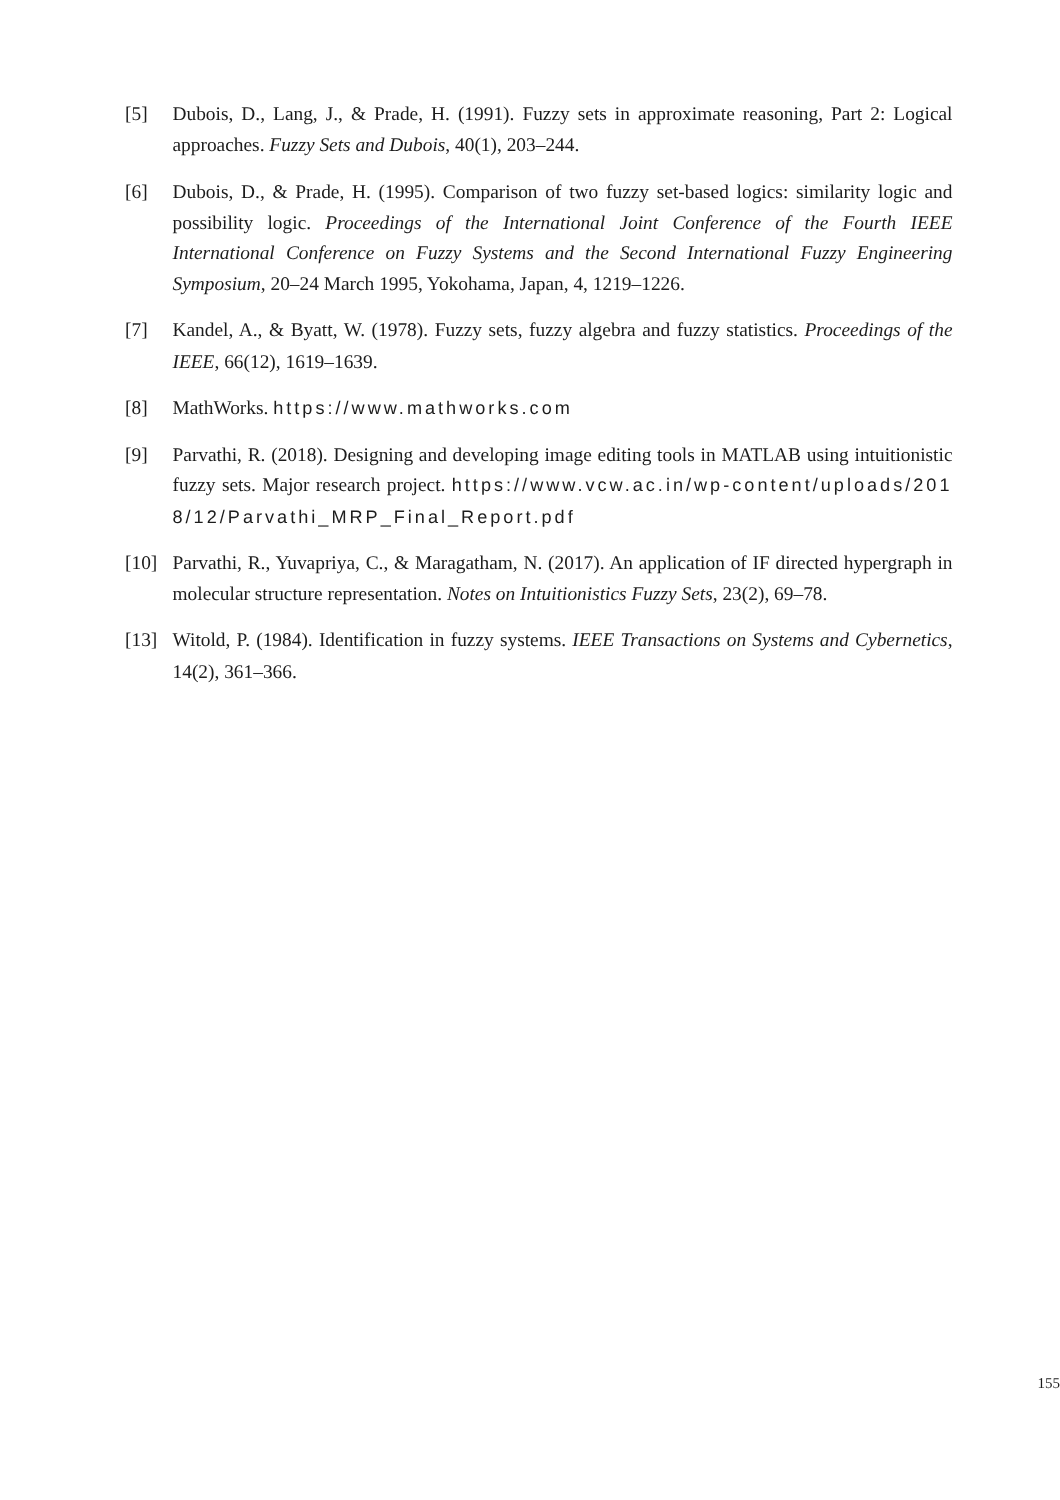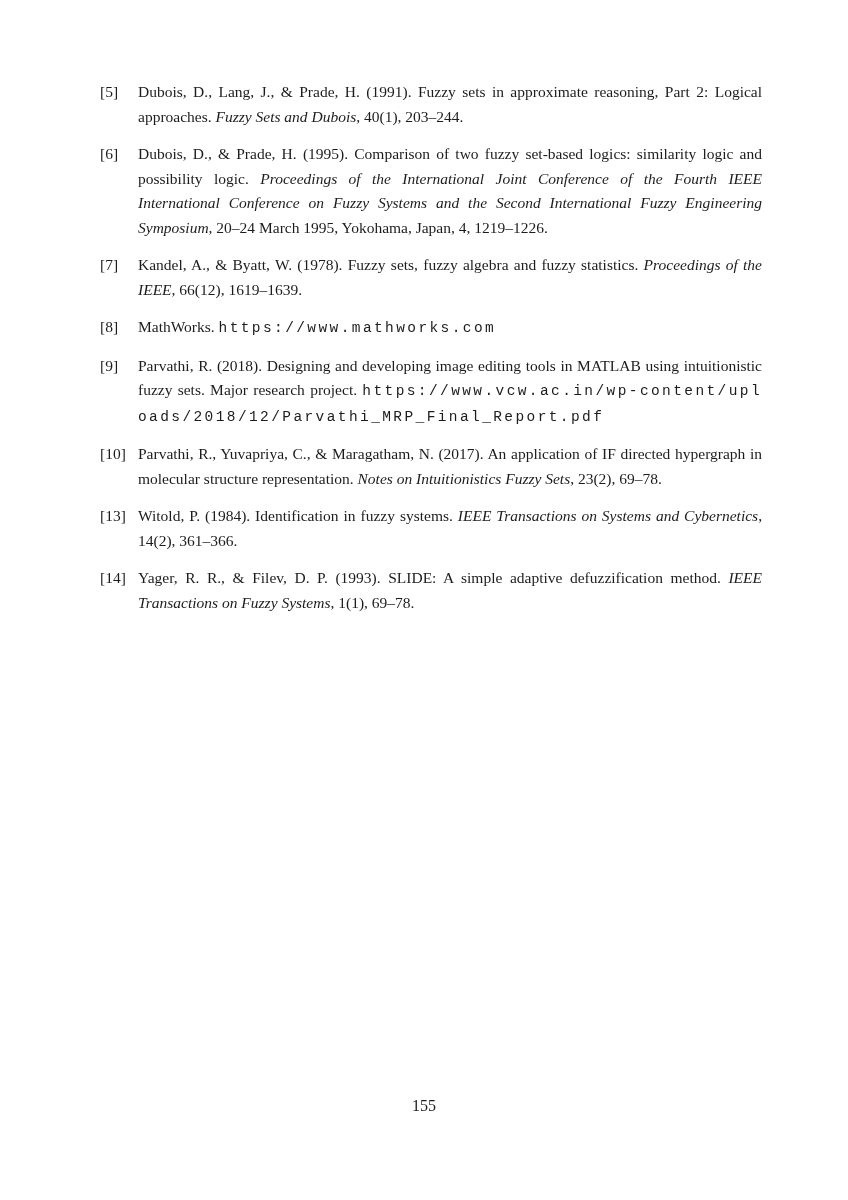--- a/index.html
+++ b/index.html
@@ -33,33 +33,33 @@
     flex: 0 0 38px;
     text-align: left;
   }
   .ref-body {
     flex: 1 1 auto;
     text-align: justify;
   }
   .seg-roman { font-style: normal; }
   .seg-italic { font-style: italic; }
   .seg-mono {
-    font-family: Liberation Mono, monospace;
+    font-family: Liberation Sans, sans-serif;
     font-size: 14.5px;
     letter-spacing: 2.4px;
     word-break: break-all;
     overflow-wrap: anywhere;
   }
   .page-number {
     position: absolute;
     top: 1094px;
     left: 0;
     width: 100%;
-    text-align: center;
-    font-size: 16px;
+    text-align: right;
+    font-size: 12px;
     line-height: 24px;
   }
 </style>
 </head>
 <body>
 
 <div class="page">
   <div class="ref-list" id="ref-list">
       <div class="ref">
         <span class="ref-label">[5]</span>
@@ -82,19 +82,15 @@
         <span class="ref-body"><span class="seg-roman">Parvathi, R. (2018). Designing and developing image editing tools in MATLAB using intuitionistic fuzzy sets. Major research project. </span><span class="seg-mono">https://www.vcw.ac.in/wp-content/uploads/2018/12/Parvathi_MRP_Final_Report.pdf</span></span>
       </div>
       <div class="ref">
         <span class="ref-label">[10]</span>
         <span class="ref-body"><span class="seg-roman">Parvathi, R., Yuvapriya, C., &amp; Maragatham, N. (2017). An application of IF directed hypergraph in molecular structure representation. </span><span class="seg-italic">Notes on Intuitionistics Fuzzy Sets</span><span class="seg-roman">, 23(2), 69–78.</span></span>
       </div>
       <div class="ref">
         <span class="ref-label">[13]</span>
         <span class="ref-body"><span class="seg-roman">Witold, P. (1984). Identification in fuzzy systems. </span><span class="seg-italic">IEEE Transactions on Systems and Cybernetics</span><span class="seg-roman">, 14(2), 361–366.</span></span>
       </div>
-      <div class="ref">
-        <span class="ref-label">[14]</span>
-        <span class="ref-body"><span class="seg-roman">Yager, R. R., &amp; Filev, D. P. (1993). SLIDE: A simple adaptive defuzzification method. </span><span class="seg-italic">IEEE Transactions on Fuzzy Systems</span><span class="seg-roman">, 1(1), 69–78.</span></span>
-      </div>
     </div>
   <div class="page-number">155</div>
 </div>
 
 </body></html>

